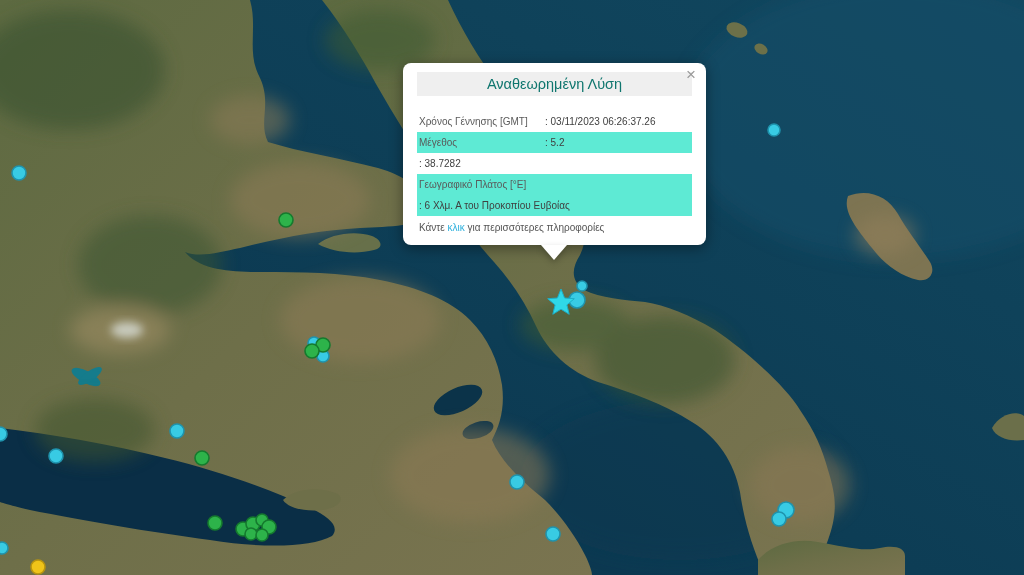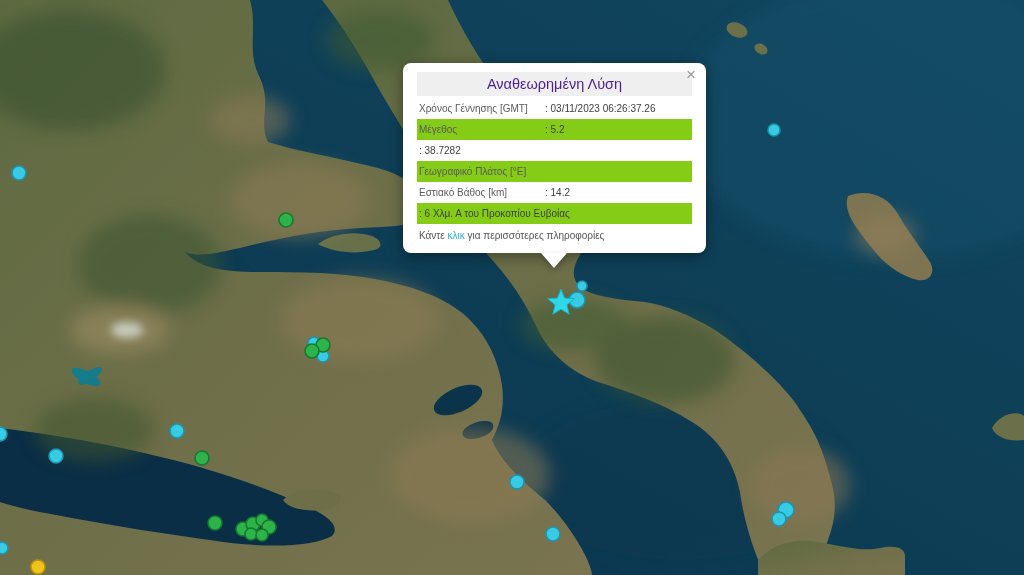--- a/index.html
+++ b/index.html
@@ -23,25 +23,25 @@
     border-left:13px solid transparent;border-right:13px solid transparent;
     border-top:15px solid #fff;
     filter:drop-shadow(0 3px 3px rgba(0,0,0,.25));
   }
   .popup-close{
     position:absolute;top:3px;right:8px;border:none;background:none;
     font-size:17px;line-height:17px;color:#9a9a9a;cursor:pointer;
     font-family:"Liberation Sans",sans-serif;padding:0 2px;
   }
   .popup-title{
-    background:#efefef;text-align:center;color:#4c1d95;
-    font-size:14.5px;padding:4px 2px;margin-bottom:2px;
+    background:#efefef;text-align:center;color:#0f766e;
+    font-size:14.5px;padding:4px 2px;margin-bottom:15px;
   }
   .prow{display:flex;font-size:10px;line-height:1.3;padding:4px 2px;}
-  .prow.shade{background:#84cc16;}
+  .prow.shade{background:#5eead4;}
   .prow .lbl{width:126px;flex:none;color:#5a5a5a;padding-right:6px;}
   .prow .val{flex:1;color:#404040;}
   .popup-footer{font-size:10px;color:#555;padding:6px 2px 8px 2px;}
   .popup-footer a{color:#2eb0dd;text-decoration:none;cursor:pointer;}
 </style>
 </head>
 <body>
 
 <div class="stage">
 
@@ -187,24 +187,20 @@
     <div class="prow shade">
       <div class="lbl">Μέγεθος</div>
       <div class="val">: 5.2</div>
     </div>
     <div class="prow">
       <div class="val">: 38.7282</div>
     </div>
     <div class="prow shade">
       <div class="lbl">Γεωγραφικό Πλάτος [°E]</div>
     </div>
-    <div class="prow">
-      <div class="lbl">Εστιακό Βάθος [km]</div>
-      <div class="val">: 14.2</div>
-    </div>
     <div class="prow shade">
       <div class="val">: 6 Χλμ. Α του Προκοπίου Ευβοίας</div>
     </div>
 
     <div class="popup-footer"><span>Κάντε </span><a>κλικ</a><span> για περισσότερες πληροφορίες</span></div>
     <div class="popup-tail"></div>
   </div>
 </div>
 
 </body></html>

